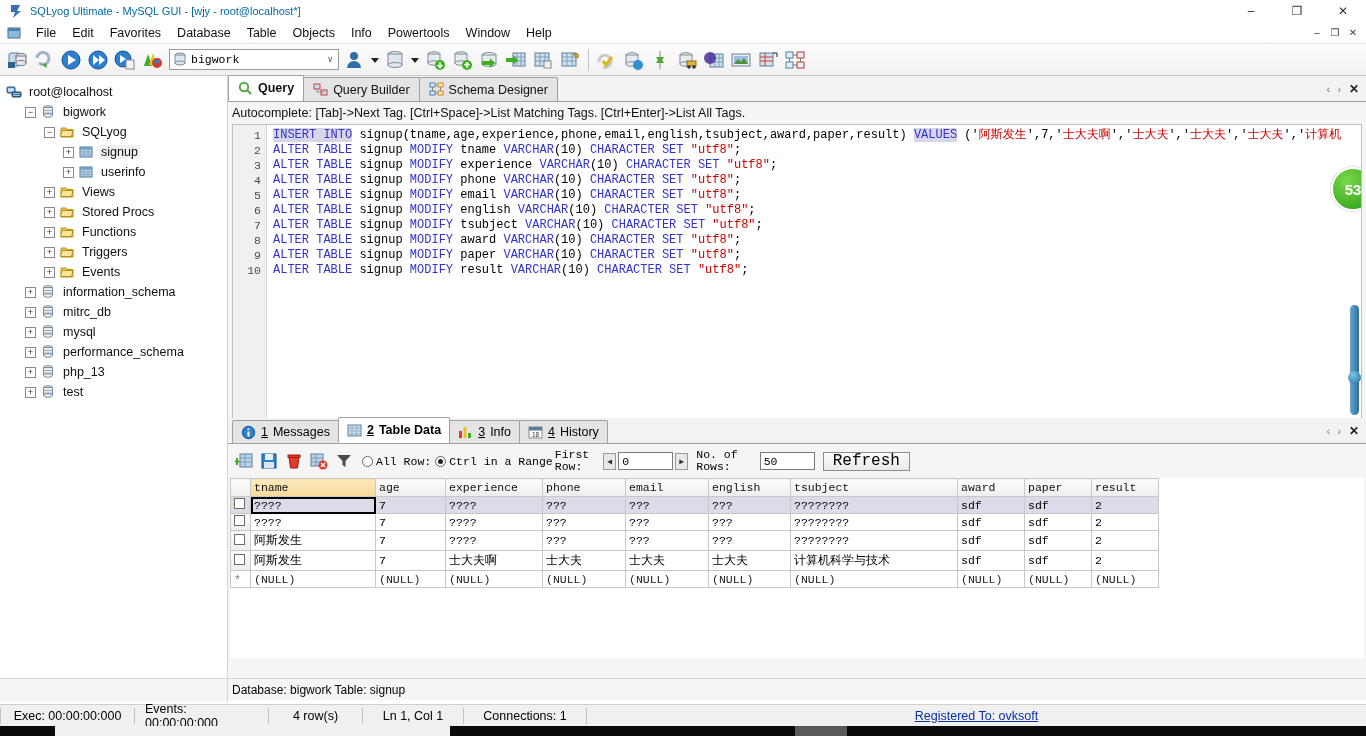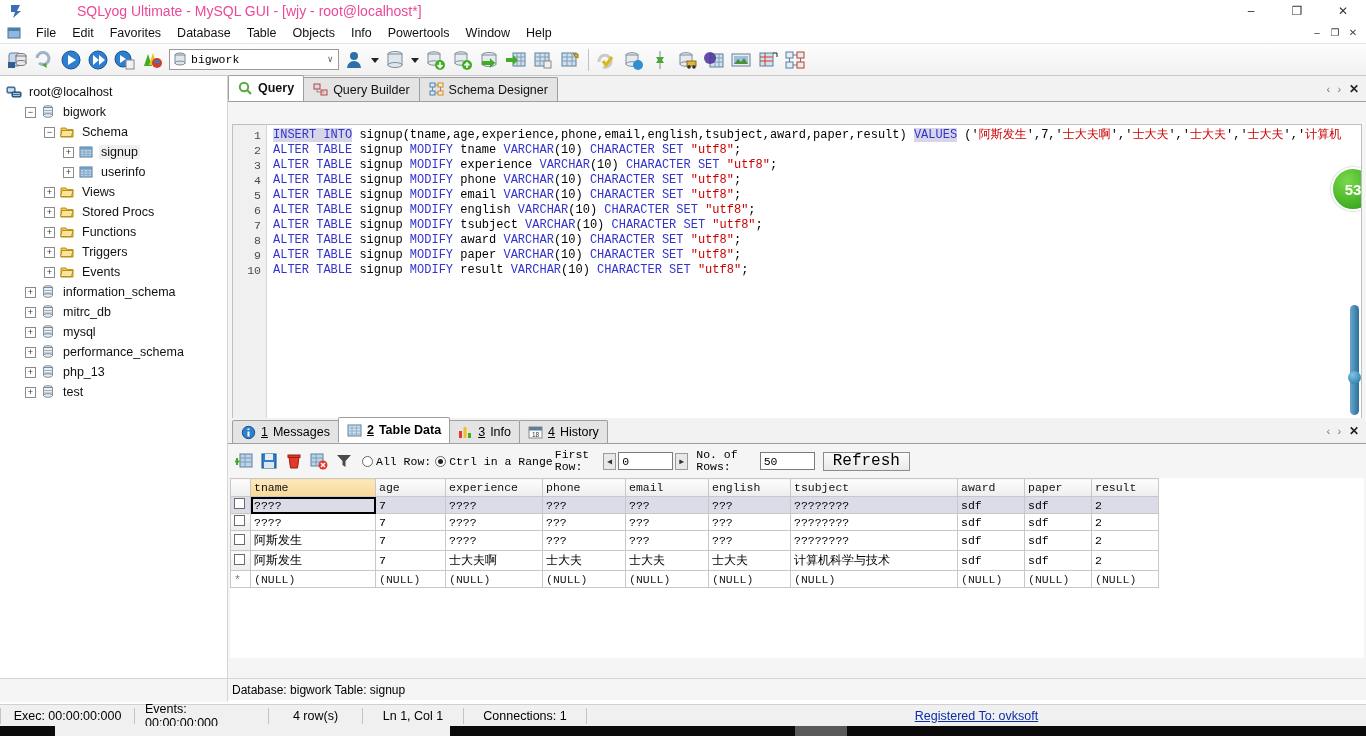--- a/index.html
+++ b/index.html
@@ -17,21 +17,21 @@
   .titlebar {
     position: absolute; left:0; top:0; width:1366px; height:22px;
     background: #ffffff;
     display: flex; align-items: center;
   }
   .title-icon {
     width: 16px; height: 16px; margin-left: 8px; margin-right: 6px;
     position: relative;
   }
   .title-icon svg { display:block; }
-  .title-text { font-size: 14px; color: #ec4899; margin-left: 47px; }
+  .title-text { font-size: 11px; color: #0369a1; }
   .win-btns { margin-left: auto; display: flex; height: 22px; }
   .win-btn {
     width: 46px; height: 22px; display:flex; align-items:center; justify-content:center;
     font-size: 12px; color:#333;
   }
 
   
   .menubar {
     position: absolute; left:0; top:22px; width:1366px; height:22px;
     background:#ffffff; display:flex; align-items:center;
@@ -523,21 +523,21 @@
             <ellipse cx="8" cy="11.5" rx="4.5" ry="1.8" fill="#e9eef3" stroke="#7d8d9b"></ellipse>
           </svg></span>
         <span class="tlabel">bigwork</span>
       </div>
       <div class="tnode" style="padding-left: 44px;">
         <span class="expander">−</span>
         <span class="ticon"><svg width="16" height="16" viewBox="0 0 16 16">
             <path d="M2 4 h5 l1.4 1.6 h5.6 v7.4 h-12 z" fill="#f2c556" stroke="#b98f18"></path>
             <path d="M3 6.5 h11 l-1.5 6 h-11 z" fill="#fbe49c" stroke="#b98f18"></path>
           </svg></span>
-        <span class="tlabel">Schema</span>
+        <span class="tlabel">SQLyog</span>
       </div>
       <div class="tnode" style="padding-left: 63px;">
         <span class="expander">+</span>
         <span class="ticon"><svg width="16" height="16" viewBox="0 0 16 16">
             <rect x="2" y="3" width="12" height="10" fill="#b9d2e8" stroke="#4f7693"></rect>
             <rect x="2" y="3" width="12" height="2.6" fill="#6d9cc4"></rect>
             <path d="M2 8 h12 M2 10.6 h12 M6 5.6 v7.4 M10 5.6 v7.4" stroke="#85a8c4"></path>
           </svg></span>
         <span class="tlabel sel">signup</span>
       </div>
@@ -684,20 +684,21 @@
           <span>Schema Designer</span>
         </div>
       </div>
     <div class="edtabs-right">
       <span class="navbtn">‹</span>
       <span class="navbtn">›</span>
       <span class="closex">✕</span>
     </div>
   </div>
 
+  <div class="autocomplete-bar">Autocomplete: [Tab]-&gt;Next Tag. [Ctrl+Space]-&gt;List Matching Tags. [Ctrl+Enter]-&gt;List All Tags.</div>
 
   <div class="editor">
     <div class="gutter" id="gutter">
         <div>1</div>
         <div>2</div>
         <div>3</div>
         <div>4</div>
         <div>5</div>
         <div>6</div>
         <div>7</div>

